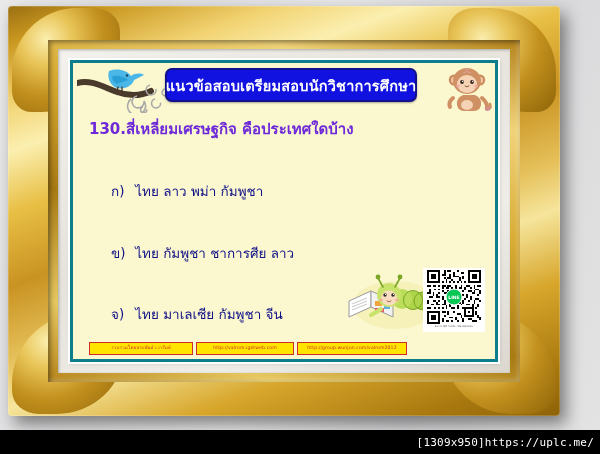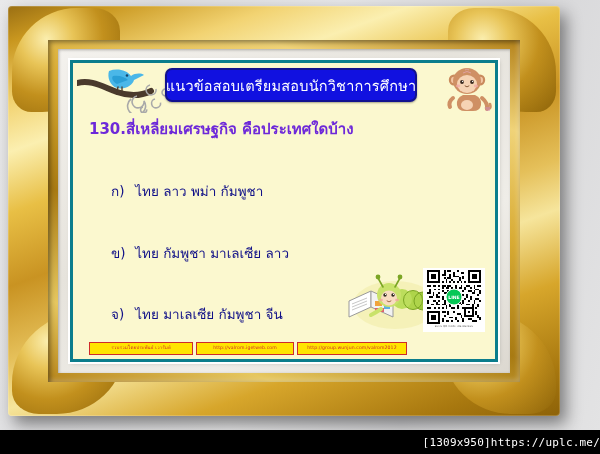--- a/index.html
+++ b/index.html
@@ -109,21 +109,21 @@
     width: 252px; height: 34px;
     background: #1111e0;
     border: 2px solid #11118f;
     border-radius: 7px;
     display: flex; align-items: center; justify-content: center;
     box-shadow: 0 1px 2px rgba(0,0,0,.35);
   }
   .title-banner span {
     color: #ffffff;
     font-size: 14.5px;
-    font-weight: normal;
+    font-weight: bold;
     letter-spacing: .2px;
     white-space: nowrap;
   }
 
   .deco-monkey { position: absolute; right: 2px; top: 1px; width: 48px; height: 50px; }
 
   
   .qblock { padding: 6px 0 0 16px; }
 
   .question {
@@ -216,20 +216,21 @@
   .fbtn-credit { width: 104px; }
   .fbtn-site   { width: 98px; }
   .fbtn-group  { width: 110px; }
 
   
   .watermark-bar {
     position: absolute;
     left: 0; bottom: 0; width: 600px; height: 24px;
     background: #000;
     display: flex; align-items: center; justify-content: flex-end;
+    padding-right: 6px;
   }
   .watermark-bar .wm {
     color: #ffffff;
     font-family: "DejaVu Sans Mono", "Liberation Mono", monospace;
     font-size: 11px;
     letter-spacing: .2px;
   }
 </style>
 </head>
 <body>
@@ -305,21 +306,21 @@
         <div class="question">130.สี่เหลี่ยมเศรษฐกิจ คือประเทศใดบ้าง</div>
         <div class="choices">
 
           <div class="choice">
             <span class="lbl">ก)</span>
             <span>ไทย ลาว พม่า กัมพูชา</span>
           </div>
 
           <div class="choice">
             <span class="lbl">ข)</span>
-            <span>ไทย กัมพูชา มาเลเซีย ลาว</span>
+            <span>ไทย กัมพูชา ชาการศีย ลาว</span>
           </div>
 
 
 
           <div class="choice">
             <span class="lbl">จ)</span>
             <span>ไทย มาเลเซีย กัมพูชา จีน</span>
           </div>
 
         </div>

